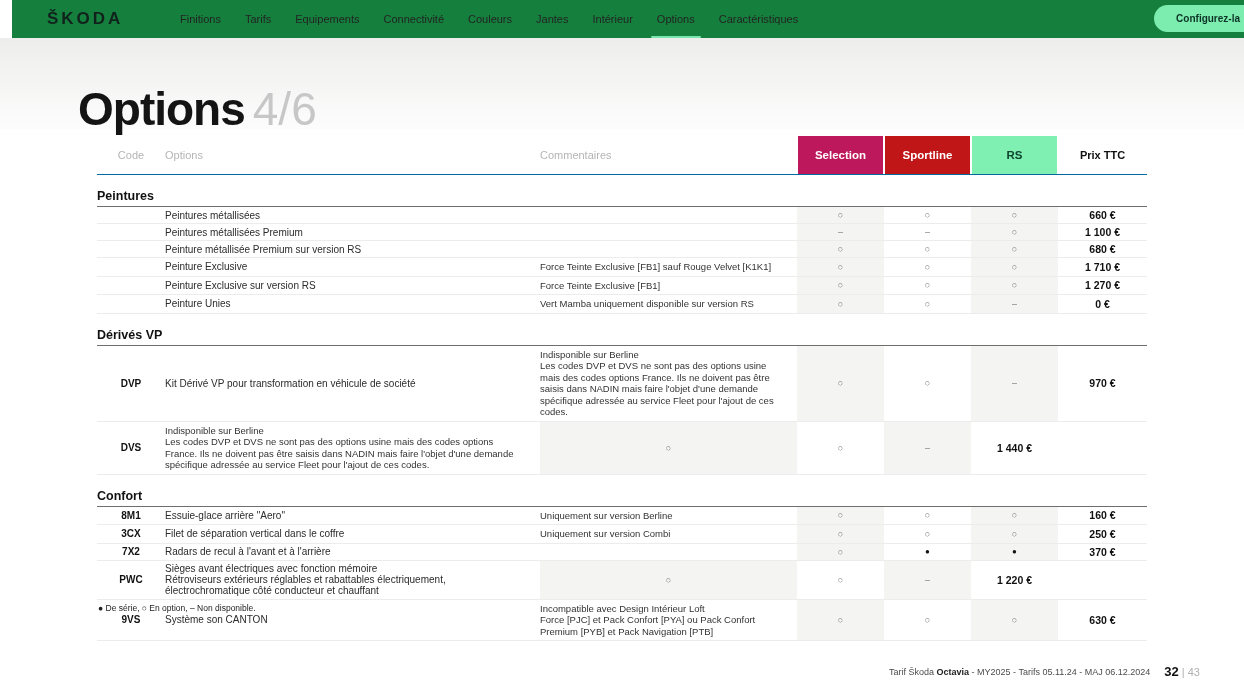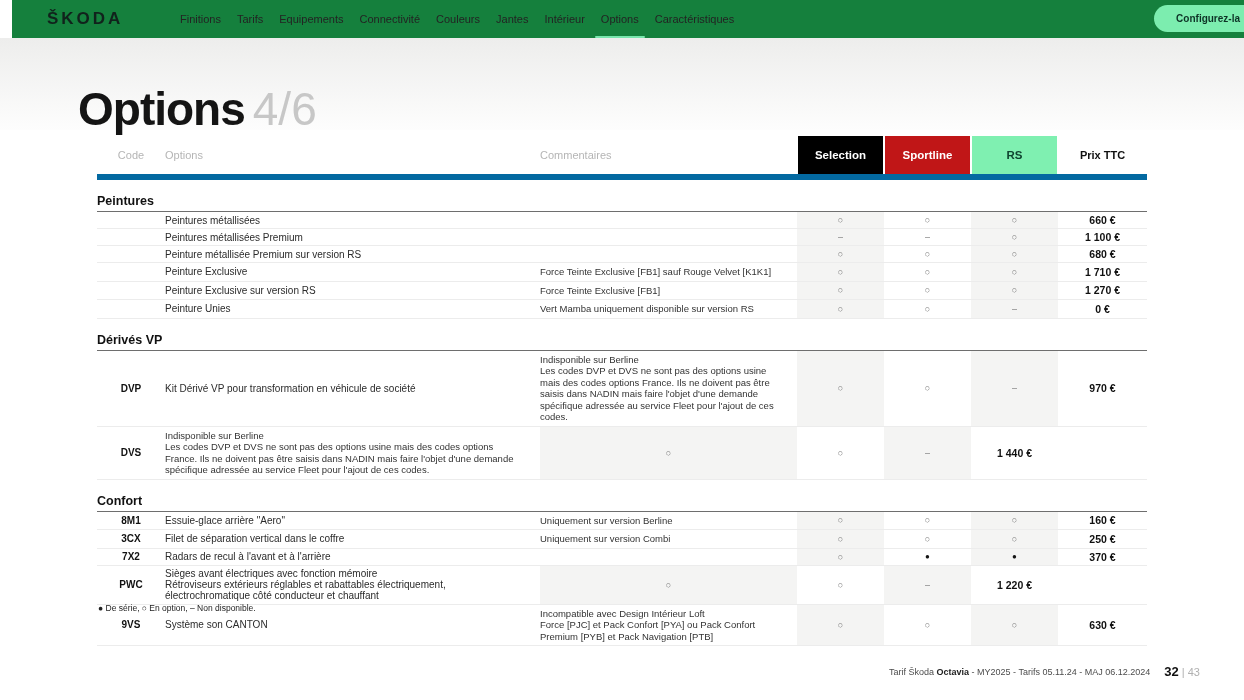--- a/index.html
+++ b/index.html
@@ -4,38 +4,38 @@
 <style>
   html,body{margin:0;padding:0;}
   body{
     width:1244px;height:700px;position:relative;overflow:hidden;
     background:#ffffff;font-family:"Liberation Sans",sans-serif;
     -webkit-font-smoothing:antialiased;
   }
   
   .topbar{position:absolute;top:0;left:12px;width:1244px;height:38px;background:#15803d;z-index:5;padding-left:44px;}
   .logo{position:absolute;left:35px;top:9px;font-size:17px;font-weight:bold;letter-spacing:3px;color:#11221c;cursor:pointer;}
-  .nav{position:absolute;left:168px;top:0;height:38px;display:flex;align-items:center;gap:16px;}
+  .nav{position:absolute;left:168px;top:0;height:38px;display:flex;align-items:center;gap:24px;}
   .nav-item{font-size:11px;color:#232323;cursor:pointer;position:relative;height:38px;display:flex;align-items:center;}
   .nav-item.active::after{
     content:"";position:absolute;left:-6px;right:-6px;bottom:0;height:2.5px;background:#79e6ad;border-radius:2px;
   }
   .cta-button{
     position:absolute;right:38px;top:5px;height:27px;padding:0 22px;border:none;border-radius:14px;
     background:#7cedaf;color:#0d3226;font-size:10px;font-weight:bold;display:flex;align-items:center;cursor:pointer;
     font-family:"Liberation Sans",sans-serif;
   }
   
   .title-band{position:absolute;top:38px;left:0;width:1244px;height:92px;background:linear-gradient(#ededec,#fdfdfd);}
   .page-title{position:absolute;left:78px;top:44px;font-size:46px;font-weight:800;color:#141414;letter-spacing:-1px;}
   .page-step{font-weight:400;color:#c7c7c7;letter-spacing:0;margin-left:8px;}
   
   .table-wrap{position:absolute;left:97px;top:136px;width:1050px;}
   .grid-cols{display:grid;grid-template-columns:68px 375px 257px 87px 87px 87px 89px;}
-  .thead{height:38px;border-bottom:6px solid #0369a1;align-items:stretch;}
+  .thead{height:38px;border-bottom:1px solid #0369a1;align-items:stretch;}
   .th{color:#b5b5b5;font-size:11px;display:flex;align-items:center;}
   .th-code{justify-content:center;}
   .th-price{color:#111;font-weight:bold;justify-content:center;}
   .trim-block{margin:0 1px;display:flex;align-items:center;justify-content:center;font-weight:bold;font-size:11.5px;}
   .section-title{
     margin-top:14px;font-weight:bold;font-size:12.5px;color:#111;
     border-bottom:1px solid #6e6e6e;padding-bottom:3px;
   }
   .trow{border-bottom:1px solid #ececec;align-items:center;}
   .cell{display:flex;align-items:center;min-height:14px;}
@@ -74,21 +74,21 @@
 
 <div class="title-band">
   <div class="page-title"><span>Options</span><span class="page-step">4/6</span></div>
 </div>
 
 <div class="table-wrap">
   <div class="thead grid-cols">
     <div class="th th-code">Code</div>
     <div class="th">Options</div>
     <div class="th">Commentaires</div>
-    <div class="trim-block" style="background: #000000; color: rgb(255, 255, 255);">Selection</div>
+    <div class="trim-block" style="background: #be185d; color: rgb(255, 255, 255);">Selection</div>
     <div class="trim-block" style="background: rgb(192, 22, 23); color: rgb(255, 255, 255); text-align: center;">Sportline</div>
     <div class="trim-block" style="background: rgb(127, 240, 177); color: rgb(15, 68, 48);">RS</div>
     <div class="th th-price">Prix TTC</div>
   </div>
   <div>
   <div>
     <div class="section-title">Peintures</div>
     <div>
   <div class="trow grid-cols">
     <div class="cell cell-code"></div>

